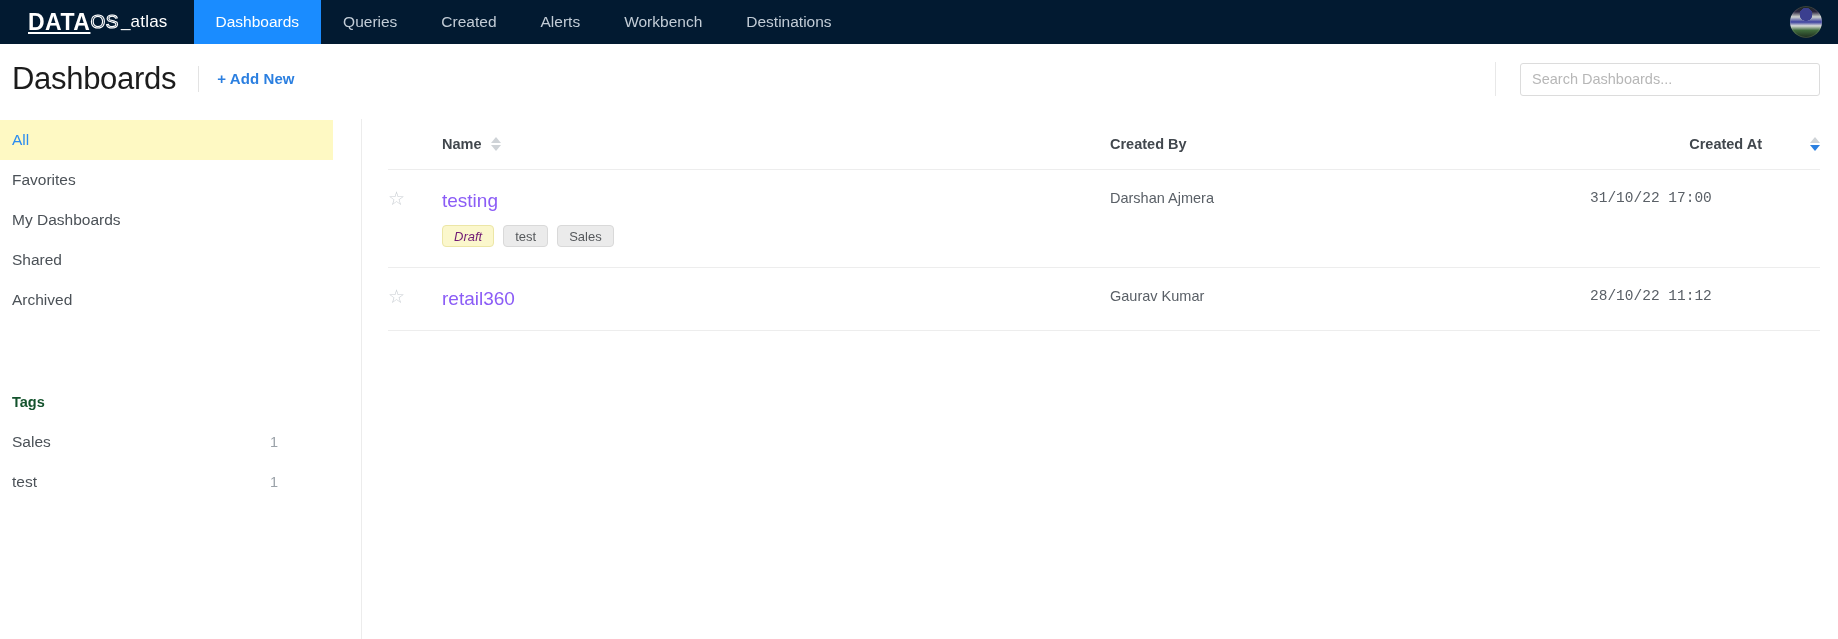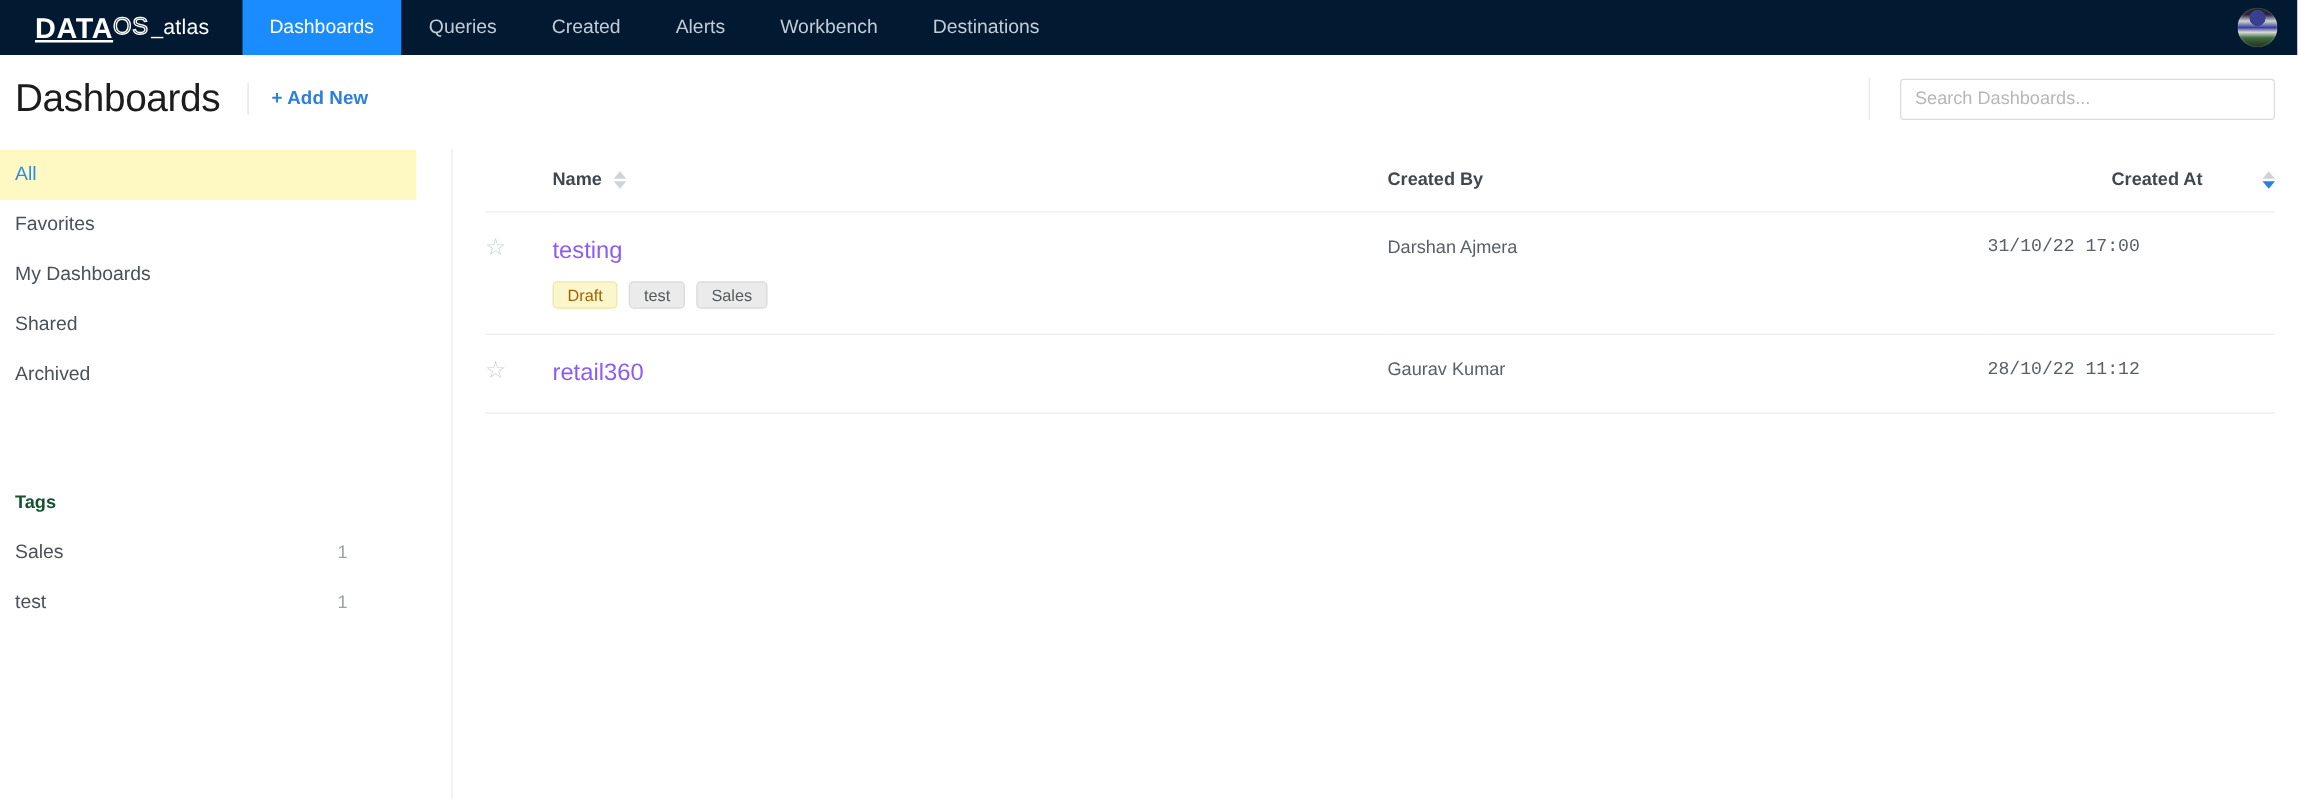--- a/index.html
+++ b/index.html
@@ -266,21 +266,22 @@
     font-size: 13px;
     color: #56595c;
     background: #ebebeb;
     border: 1px solid #d9d9d9;
     cursor: pointer;
     white-space: nowrap;
   }
   .badge.draft {
     background: #fbf7cc;
     border-color: #ece6a6;
-    color: #a16207;
+    color: #701a75;
+    font-style: italic;
   }
 </style>
 </head>
 <body>
 
 <div class="navbar">
   <div class="brand">
     <span class="b-data">DATA</span>
       <span class="b-os">OS</span>
       <span class="b-atlas">_atlas</span>

